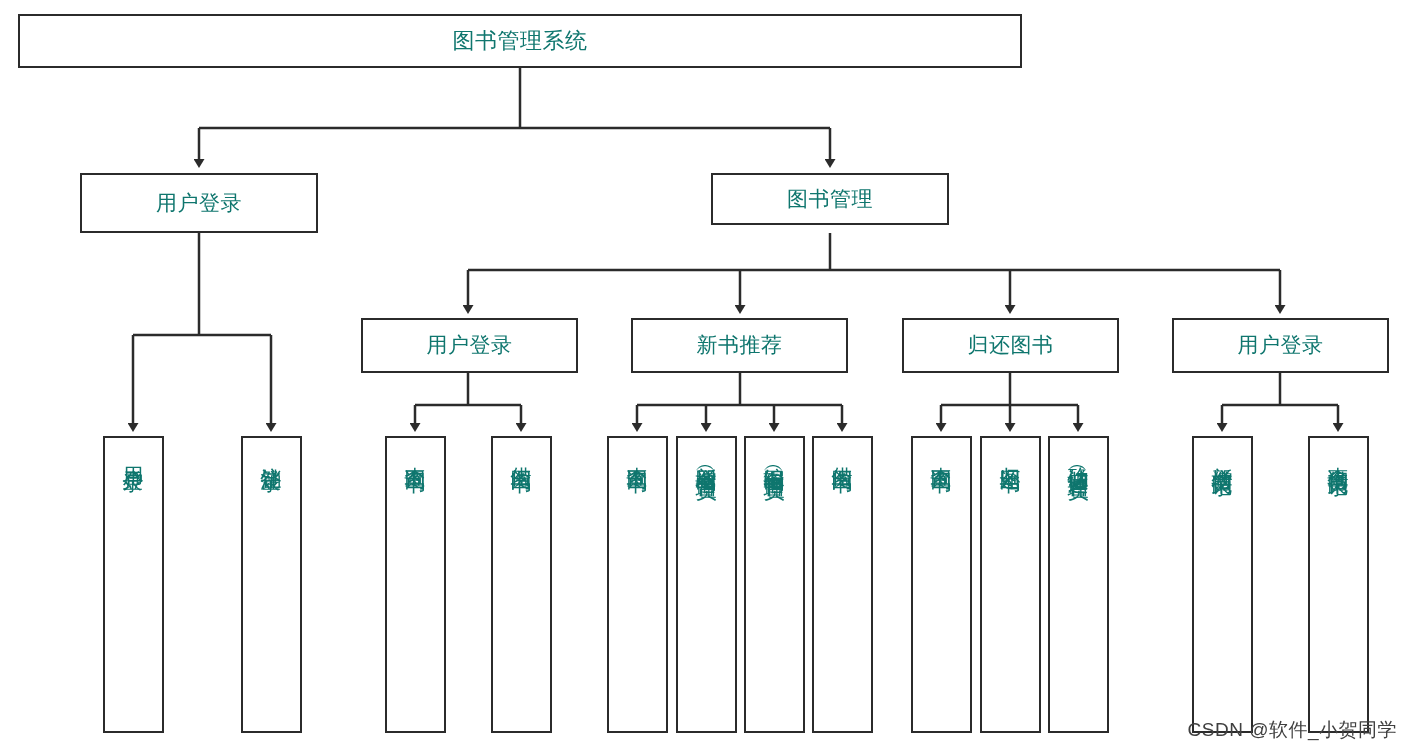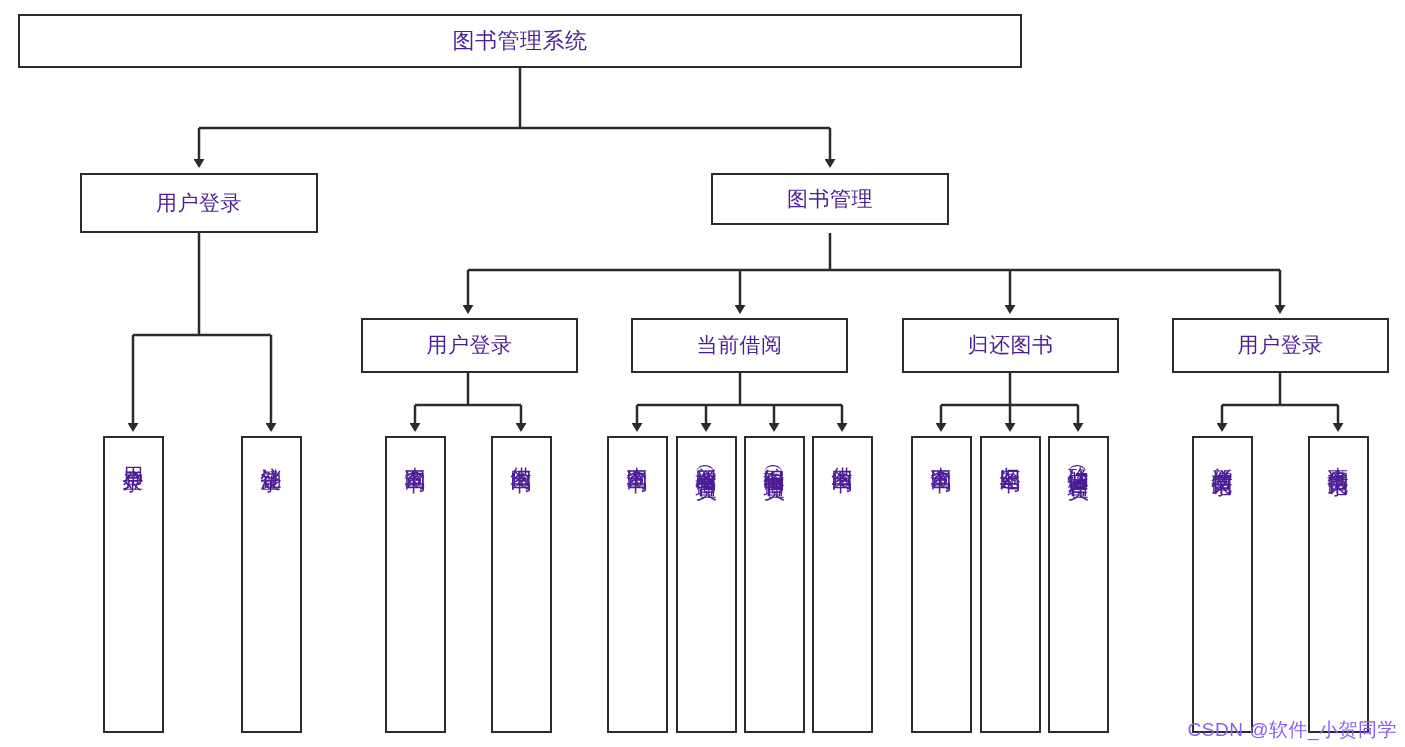--- a/index.html
+++ b/index.html
@@ -28,21 +28,21 @@
     position: absolute;
     box-sizing: border-box;
     background: #ffffff;
     border: 2px solid #2b2b2b;
     display: flex;
     align-items: center;
     justify-content: center;
     z-index: 2;
   }
   .node-label {
-    color: #4c1d95;
+    color: #0f766e;
     font-size: 21px;
     line-height: 1.15;
     letter-spacing: 0.5px;
     white-space: nowrap;
     text-align: center;
   }
   .node.root .node-label { font-size: 22px; }
   .node.vertical {
     align-items: flex-start;
     padding-top: 12px;
@@ -53,21 +53,21 @@
     white-space: normal;
     font-size: 21px;
     letter-spacing: 2px;
     line-height: 1;
   }
   .watermark {
     position: absolute;
     right: 8px;
     bottom: 4px;
     font-size: 19px;
-    color: #8b5cf6;
+    color: #404040;
     z-index: 3;
     white-space: nowrap;
     letter-spacing: 0.5px;
   }
 </style>
 </head>
 <body>
 
 <div id="canvas">
 
@@ -131,21 +131,21 @@
 
   <div class="node" style="left:711px; top:173px; width:238px; height:52px;">
     <span class="node-label">图书管理</span>
   </div>
 
   <div class="node" style="left:361px; top:318px; width:217px; height:55px;">
     <span class="node-label">用户登录</span>
   </div>
 
   <div class="node" style="left:631px; top:318px; width:217px; height:55px;">
-    <span class="node-label">当前借阅</span>
+    <span class="node-label">新书推荐</span>
   </div>
 
   <div class="node" style="left:902px; top:318px; width:217px; height:55px;">
     <span class="node-label">归还图书</span>
   </div>
 
   <div class="node" style="left:1172px; top:318px; width:217px; height:55px;">
     <span class="node-label">用户登录</span>
   </div>
 

